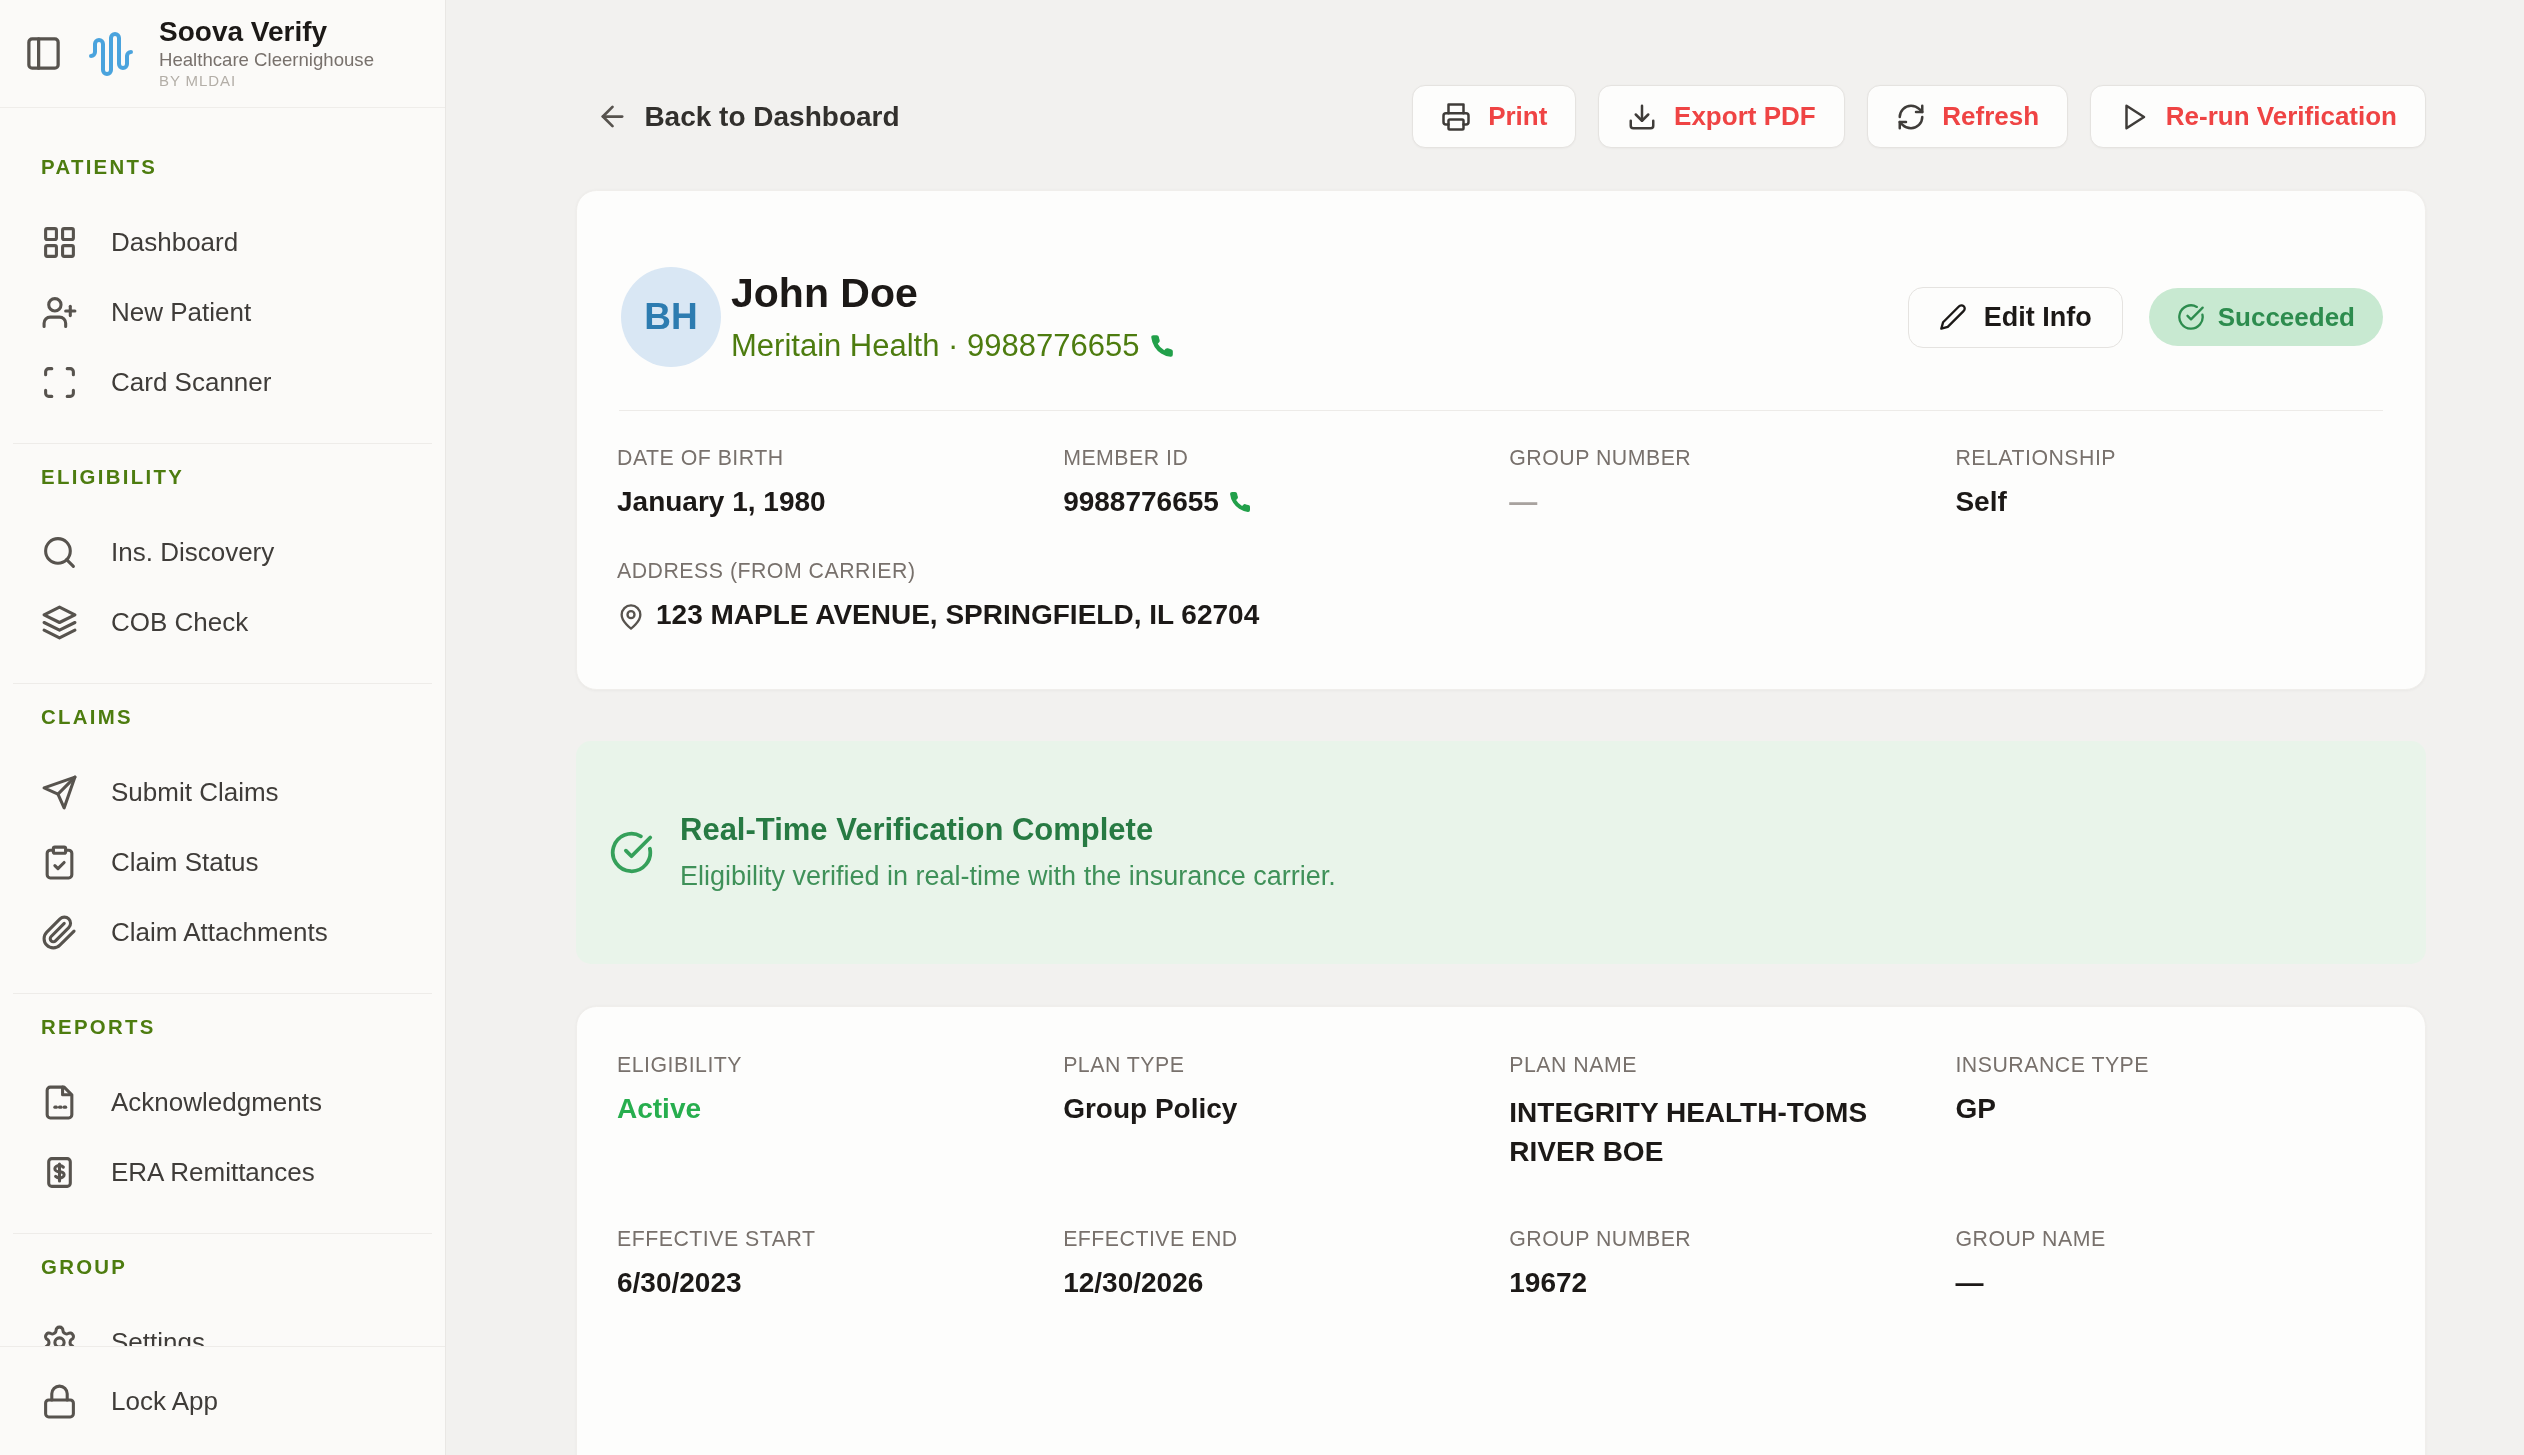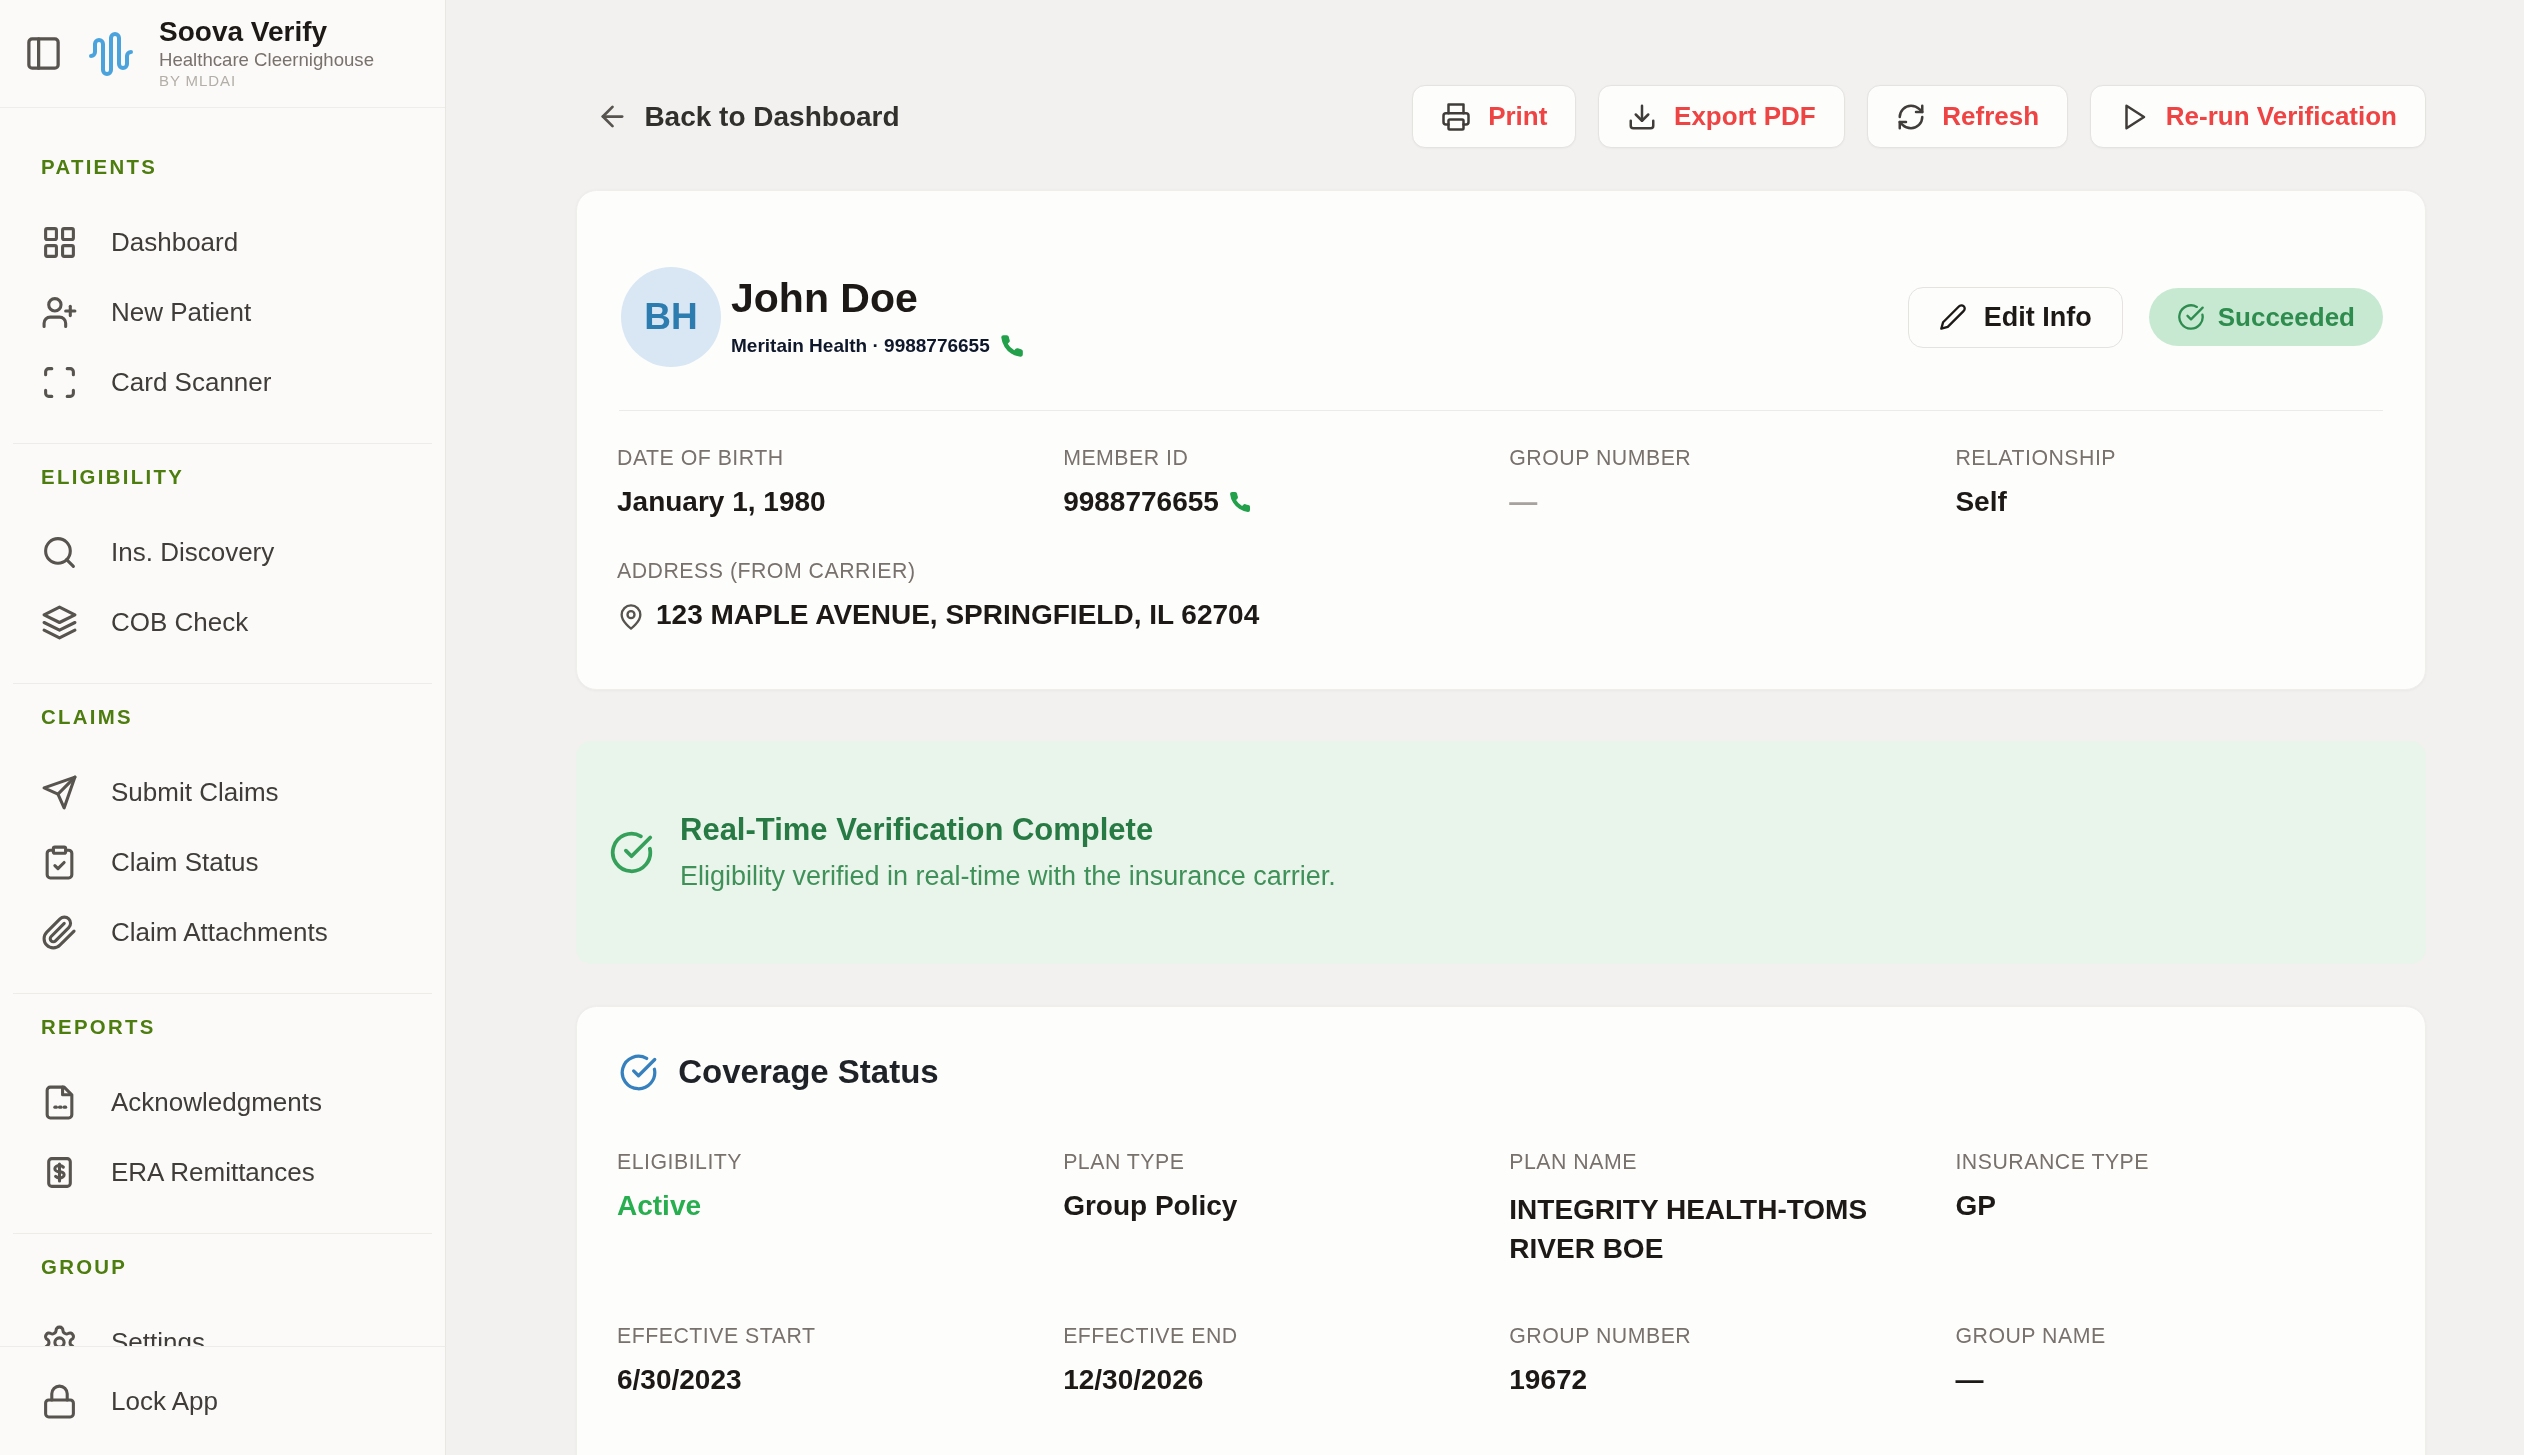--- a/index.html
+++ b/index.html
@@ -76,21 +76,21 @@
     display: flex; align-items: center; gap: 10px; padding: 76px 42px 43px 44px;
   }
   .avatar {
     width: 100px; height: 100px; border-radius: 50%;
     background: #d9e7f4; color: #2d7cb0; font-size: 37px; font-weight: 700;
     display: flex; align-items: center; justify-content: center;
   }
   .patient-name { font-size: 41px; font-weight: 700; color: #1c1917; }
   .patient-sub {
     display: flex; align-items: center; gap: 9.3px;
-    margin-top: 11px; font-size: 19px; color: #0f172a; font-weight: bold;
+    margin-top: 11px; font-size: 31px; color: #4d7c0f;
   }
   .phone-icon { color: #22a04a; }
   .patient-actions { margin-left: auto; display: flex; align-items: center; gap: 26px; }
   .edit-btn {
     display: flex; align-items: center; gap: 16.7px; height: 61px;
     background: #fdfdfc; border: 0.9px solid #e5e3e0; border-radius: 15px;
     padding: 0 30px; font-size: 27px; font-weight: 700; color: #1c1917; cursor: pointer;
   }
   .status-badge {
     display: flex; align-items: center; gap: 13px; height: 58px;
@@ -440,29 +440,20 @@
           <path d="m9 11 3 3L22 4"></path>
         </svg>
     </span>
     <div>
       <div class="banner-title">Real-Time Verification Complete</div>
       <div class="banner-sub">Eligibility verified in real-time with the insurance carrier.</div>
     </div>
   </section>
 
   <section class="card coverage-card">
-    <div class="coverage-header">
-      <span class="icon">
-        <svg width="39" height="39" viewBox="0 0 24 24" fill="none" stroke="currentColor" stroke-width="2" stroke-linecap="round" stroke-linejoin="round">
-            <path d="M21.8 10A10 10 0 1 1 17 3.34"></path>
-            <path d="m9 11 3 3L22 4"></path>
-          </svg>
-      </span>
-      <span class="coverage-title">Coverage Status</span>
-    </div>
     <div class="coverage-grid">
       <div>
         <div class="field-label">ELIGIBILITY</div>
         <div class="field-value value-active">Active</div>
       </div>
       <div>
         <div class="field-label">PLAN TYPE</div>
         <div class="field-value">Group Policy</div>
       </div>
       <div>

